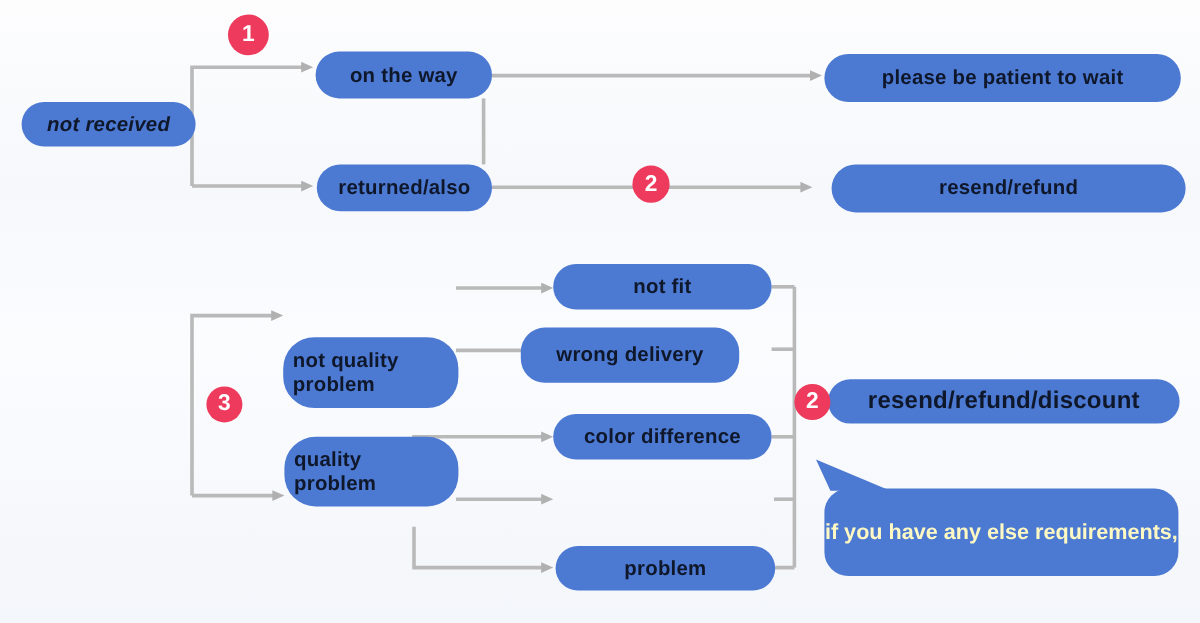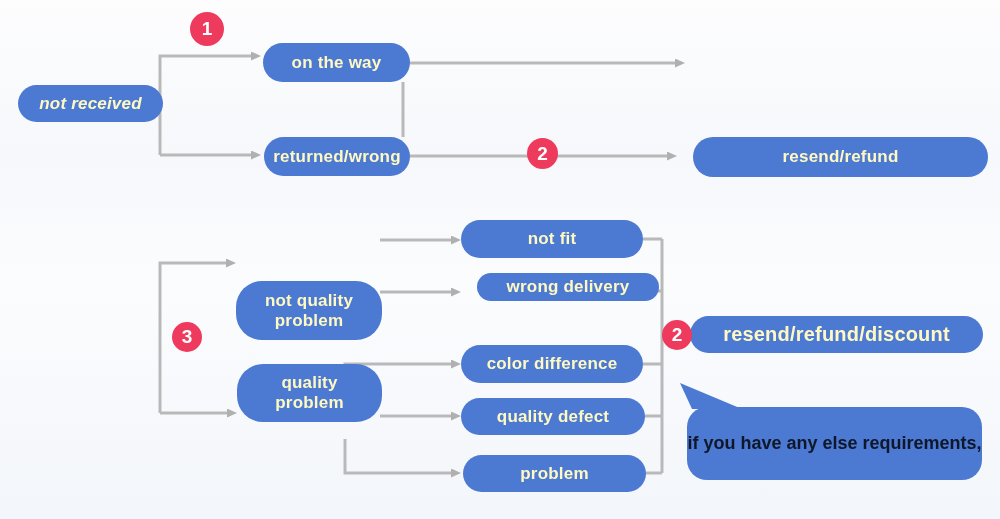--- a/index.html
+++ b/index.html
@@ -13,25 +13,25 @@
     overflow:hidden;
     background:linear-gradient(180deg,#fdfdfe 0%,#f6f8fb 30%,#fbfcfe 55%,#f3f6fa 100%);
   }
   .connectors{
     position:absolute;left:0;top:0;width:1000px;height:519px;
     z-index:1;
   }
   .node{
     position:absolute;
     background:#4c79d2;
-    color:#fef9c3;
+    color:#0f172a;
     font-weight:bold;
     font-size:17px;
     display:flex;align-items:center;justify-content:center;
-    text-align:center;
+    text-align:left;
     line-height:1.15;
     z-index:2;
     letter-spacing:.2px;
   }
   .pill{border-radius:20px;}
   .box{border-radius:26px;padding:0 8px;box-sizing:border-box;}
   .badge{
     position:absolute;
     background:#ee3a5c;
     color:#fff;
@@ -39,21 +39,21 @@
     font-size:19px;
     border-radius:50%;
     display:flex;align-items:center;justify-content:center;
     z-index:3;
   }
   .bubble{
     position:absolute;
     left:687px;top:407px;width:295px;height:73px;
     background:#4c79d2;
     border-radius:20px;
-    color:#0f172a;
+    color:#fef9c3;
     font-weight:bold;
     font-size:18px;
     line-height:1.4;
     display:flex;flex-direction:column;align-items:center;justify-content:center;
     text-align:center;
     z-index:2;
   }
   .bubble-tail{
     position:absolute;left:675px;top:380px;width:80px;height:32px;z-index:2;
   }
@@ -97,37 +97,37 @@
       <path d="M646,473 L662,473"></path>
       <path d="M662,239 L662,473"></path>
       <path d="M662,334 L690,334"></path>
     </g>
   </svg>
 
   <div class="node pill" style="left:18px;top:85px;width:145px;height:37px;font-style:italic;">not received</div>
 
   <div class="node pill" style="left:263px;top:43px;width:147px;height:39px;">on the way</div>
 
-  <div class="node pill" style="left:264px;top:137px;width:146px;height:39px;">returned/wrong</div>
+  <div class="node pill" style="left:264px;top:137px;width:146px;height:39px;">returned/also</div>
 
+  <div class="node pill" style="left:687px;top:45px;width:297px;height:40px;">please be patient to wait</div>
 
   <div class="node pill" style="left:693px;top:137px;width:295px;height:40px;">resend/refund</div>
 
 
   <div class="node box" style="left:236px;top:233px;width:146px;height:59px;margin-top:48px;">not quality problem</div>
 
   <div class="node box" style="left:237px;top:364px;width:145px;height:58px;">quality problem</div>
 
   <div class="node pill" style="left:461px;top:220px;width:182px;height:38px;">not fit</div>
 
-  <div class="node pill" style="left:477px;top:273px;width:182px;height:28px;">wrong delivery</div>
+  <div class="node pill" style="left:434px;top:273px;width:182px;height:46px;">wrong delivery</div>
 
   <div class="node pill" style="left:461px;top:345px;width:182px;height:38px;">color difference</div>
 
-  <div class="node pill" style="left:461px;top:398px;width:184px;height:37px;">quality defect</div>
 
   <div class="node pill" style="left:463px;top:455px;width:183px;height:37px;">problem</div>
 
   <div class="node pill" style="left:690px;top:316px;width:293px;height:37px;font-size:20px;">resend/refund/discount</div>
 
   <div class="badge" style="left:190px;top:12px;width:34px;height:34px;">1</div>
 
   <div class="badge" style="left:527px;top:138px;width:31px;height:31px;">2</div>
 
   <div class="badge" style="left:172px;top:322px;width:30px;height:30px;">3</div>

